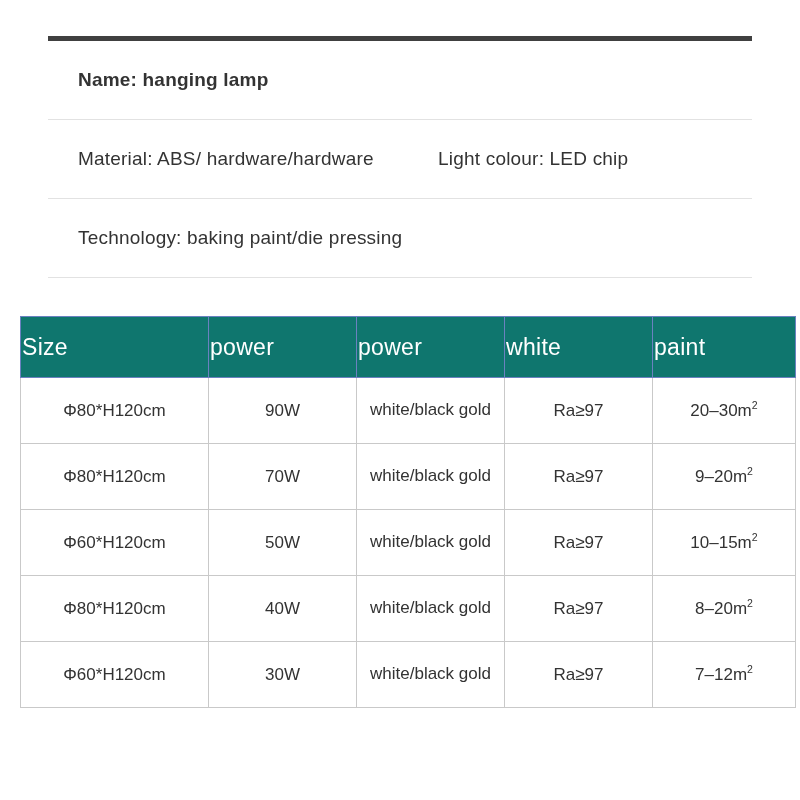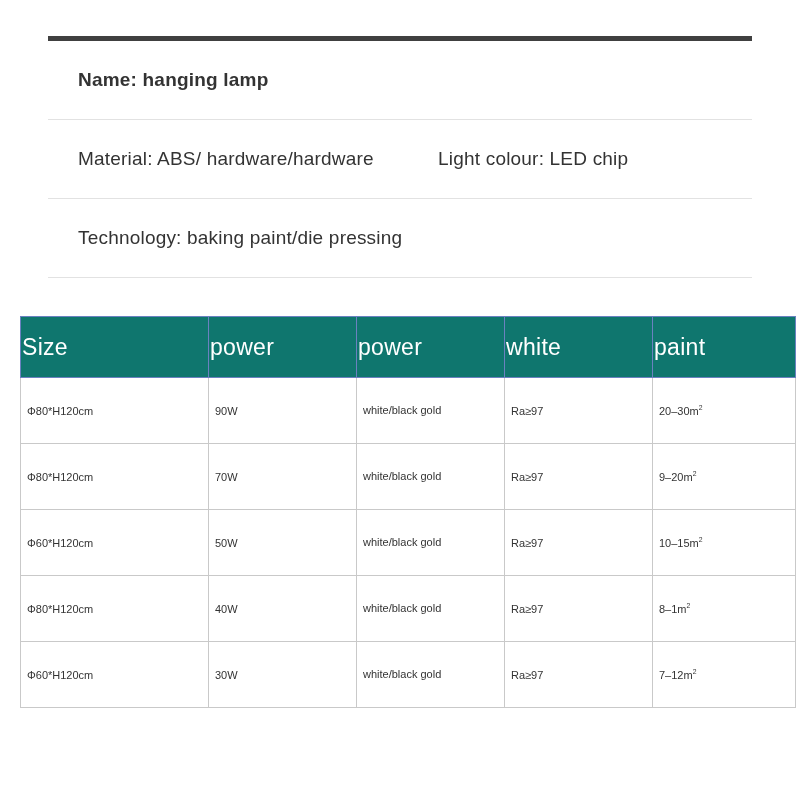--- a/index.html
+++ b/index.html
@@ -80,23 +80,23 @@
     font-size: 23px;
     height: 58px;
     border: 1px solid #6a81c0;
     text-align: left;
     letter-spacing: 0.3px;
   }
 
   table.spec-table td {
     border: 1px solid #c9c9c9;
     height: 66px;
-    font-size: 11px;
+    font-size: 17px;
     color: #333333;
-    text-align: left;
+    text-align: center;
     vertical-align: middle;
     padding: 4px 6px;
     box-sizing: border-box;
   }
 
   td.col-size { width: 185px; }
   td.col-power { width: 145px; }
   td.col-colour { width: 145px; text-align: left; padding-left: 12px; line-height: 1.32; }
   td.col-scene { width: 145px; }
   td.col-area { width: 140px; border-radius: 27px; }
@@ -166,21 +166,21 @@
           <td class="col-colour">white/black gold</td>
           <td class="col-scene">Ra≥97</td>
           <td class="col-area"><span>10–15m</span><sup>2</sup></td>
         </tr>
 
         <tr>
           <td class="col-size">Φ80*H120cm</td>
           <td class="col-power">40W</td>
           <td class="col-colour">white/black gold</td>
           <td class="col-scene">Ra≥97</td>
-          <td class="col-area"><span>8–1m</span><sup>2</sup></td>
+          <td class="col-area"><span>8–20m</span><sup>2</sup></td>
         </tr>
 
         <tr>
           <td class="col-size">Φ60*H120cm</td>
           <td class="col-power">30W</td>
           <td class="col-colour">white/black gold</td>
           <td class="col-scene">Ra≥97</td>
           <td class="col-area"><span>7–12m</span><sup>2</sup></td>
         </tr>
 

